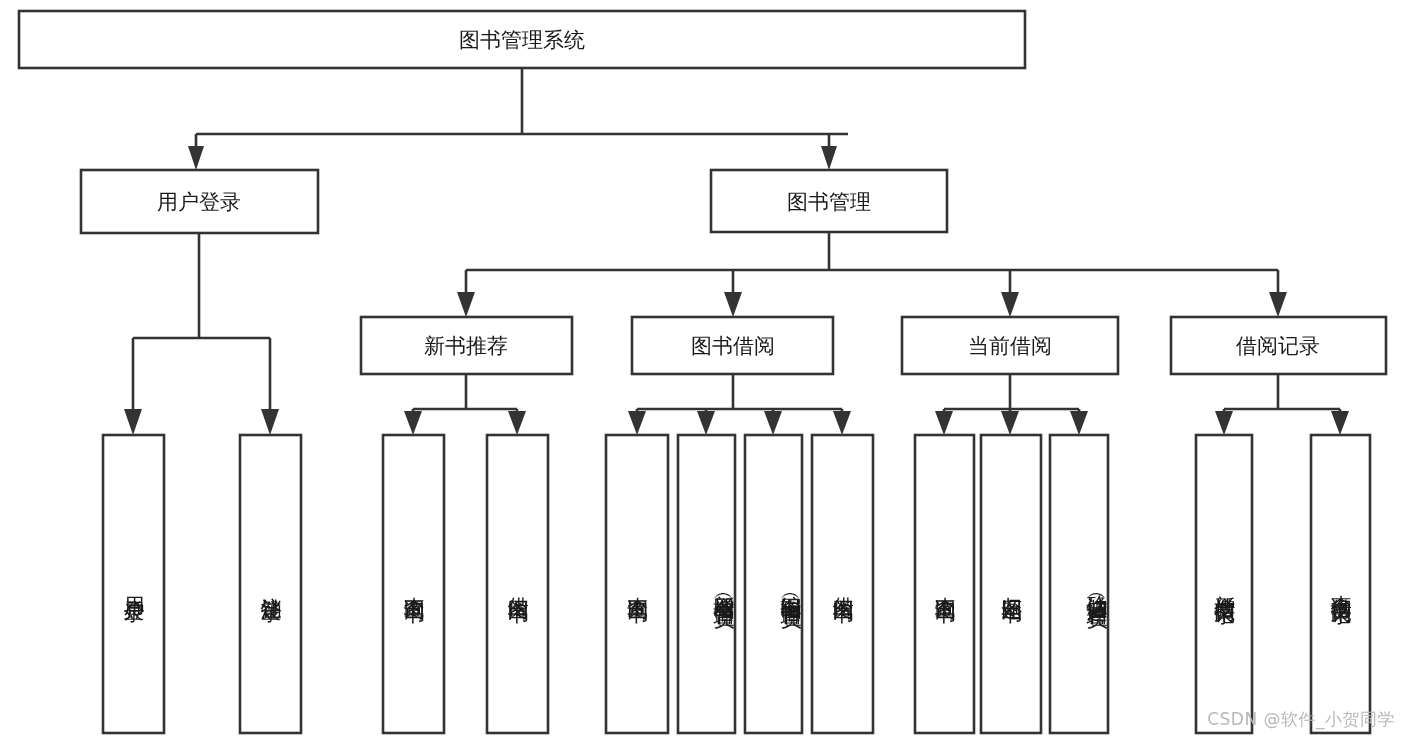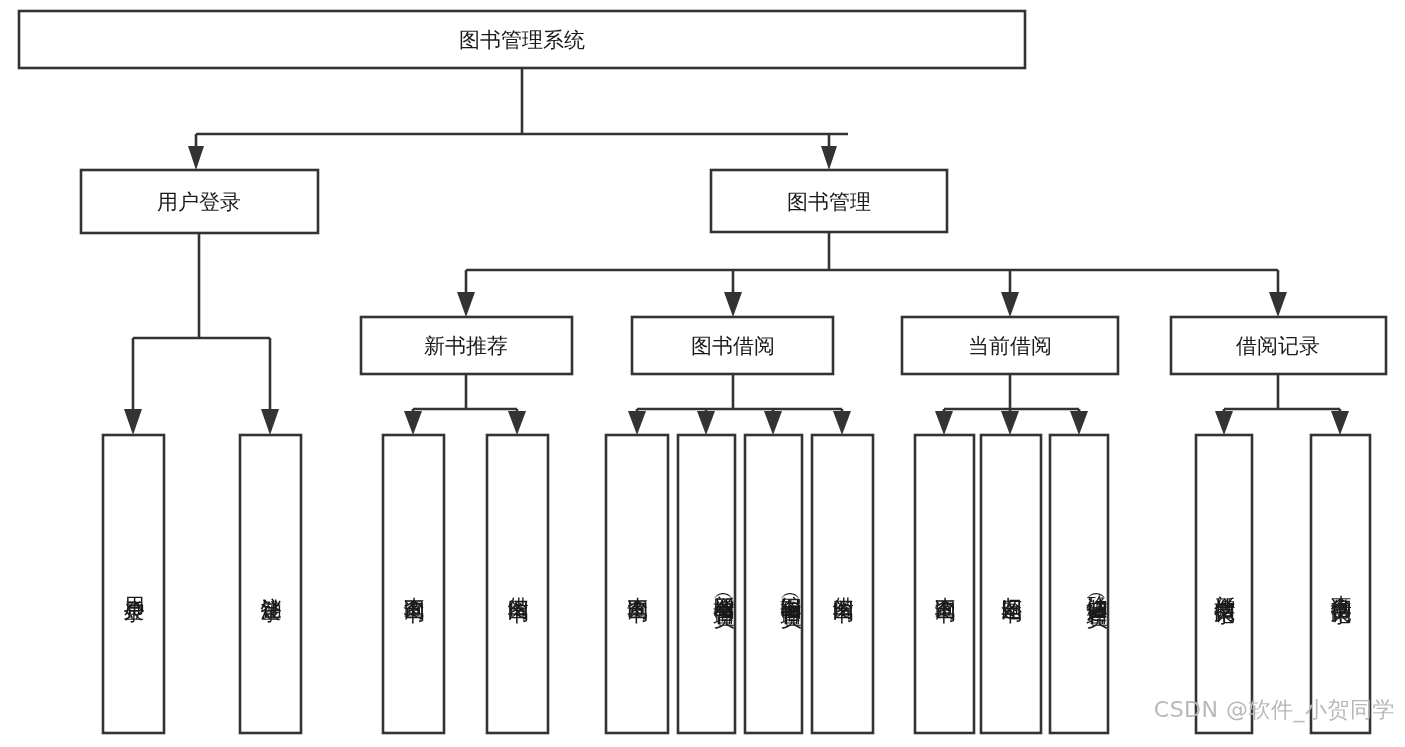--- a/index.html
+++ b/index.html
@@ -60,23 +60,23 @@
     display: flex;
     align-items: center;
     justify-content: center;
     text-align: center;
     white-space: nowrap;
     pointer-events: none;
   }
   #watermark {
     position: absolute;
     right: 10px;
-    bottom: 22px;
-    font-family: "DejaVu Sans", "Liberation Sans", sans-serif;
-    font-size: 22px;
+    bottom: 16px;
+    font-family: "DejaVu Sans", "Liberation Sans", sans-serif;
+    font-size: 17px;
     color: #b8b8b8;
     white-space: nowrap;
     letter-spacing: 0.5px;
   }
 </style>
 </head>
 <body>
 
 <div id="diagram-root">
 

